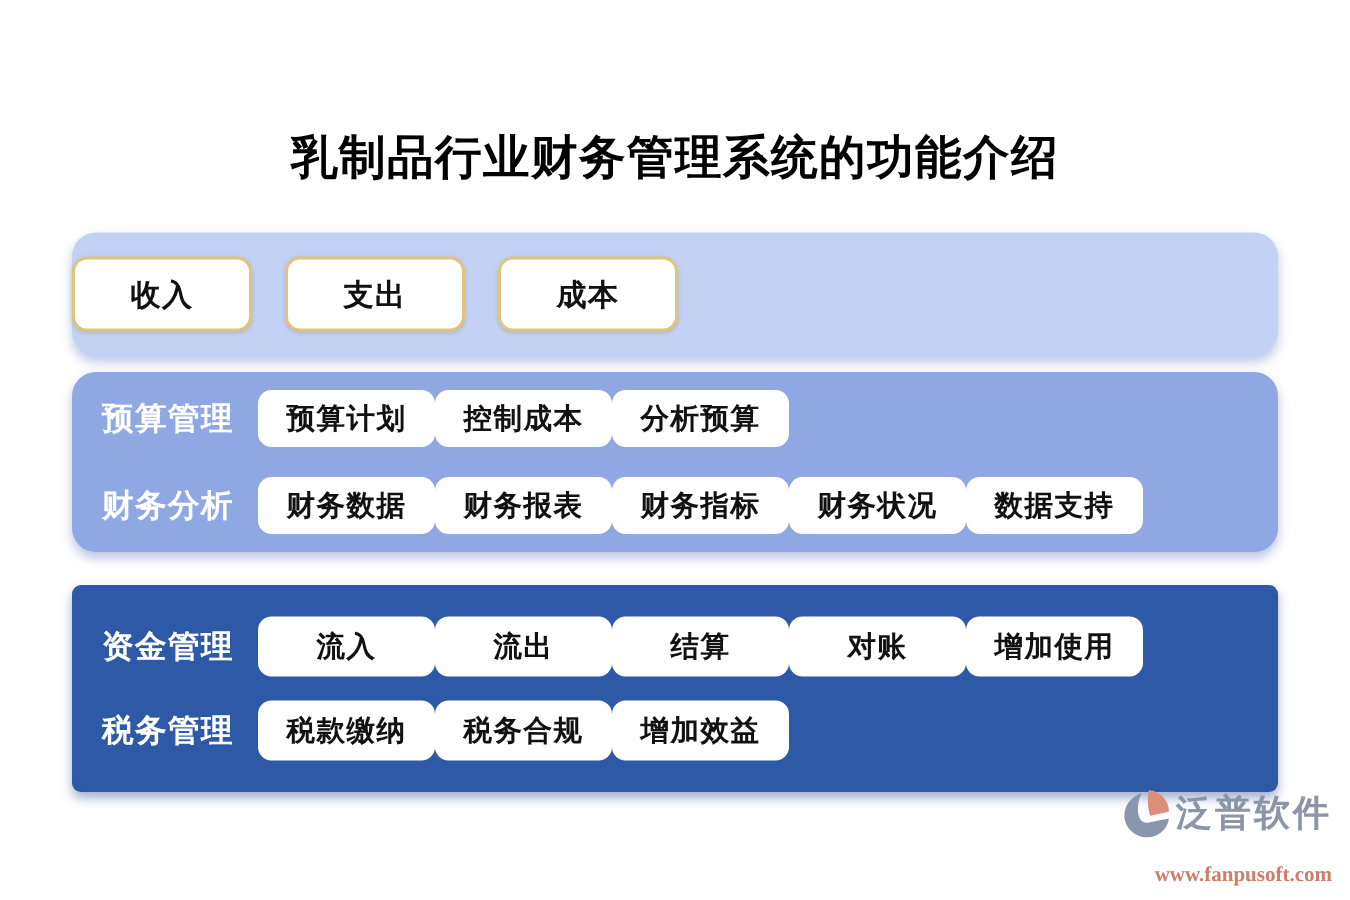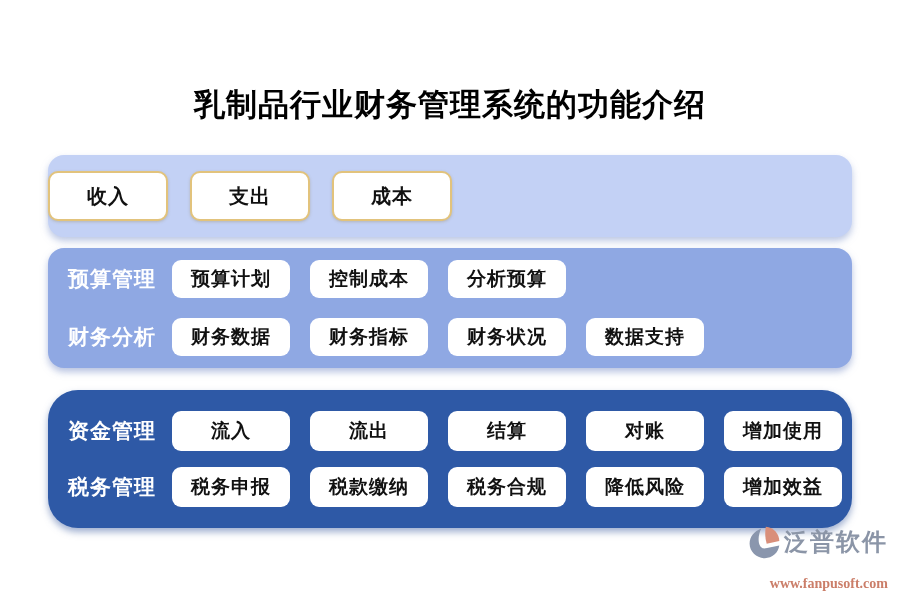--- a/index.html
+++ b/index.html
@@ -15,29 +15,29 @@
     text-align:center; font-size:31px; font-weight:800;
     letter-spacing:1px; color:#000;
   }
   .band {
     position:absolute; left:48px; width:804px;
     border-radius:16px;
     display:flex; flex-direction:column; justify-content:center;
   }
   .band1 { top:155px; height:82px; background:var(--band1); box-shadow:0 4px 7px rgba(135,155,205,.55); }
   .band2 { top:248px; height:120px; background:var(--band2); box-shadow:0 4px 7px rgba(125,145,200,.55); gap:20px; }
-  .band3 { top:390px; height:138px; background:var(--band3); box-shadow:0 4px 7px rgba(80,110,170,.55); gap:16px; border-radius:30px; }
+  .band3 { top:390px; height:138px; background:var(--band3); box-shadow:0 4px 7px rgba(80,110,170,.55); gap:16px; border-radius:6px; }
   .row { display:flex; align-items:center; }
   .row-label {
     color:#ffffff; font-weight:bold; font-size:21px; letter-spacing:1px;
     white-space:nowrap;
   }
   .band1 .row-label { margin-left:57px; width:183px; }
   .band2 .row-label, .band3 .row-label { margin-left:20px; width:104px; }
-  .btns { display:flex; gap:20px; position:relative; z-index:1; }
+  .btns { display:flex; position:relative; z-index:1; }
   .band1 .btns { gap:22px; }
   .chip {
     background:#ffffff; display:flex; align-items:center; justify-content:center;
     font-weight:bold; color:#111111; letter-spacing:1px; white-space:nowrap;
     cursor:pointer;
   }
   .band1 .chip {
     width:120px; height:50px; border-radius:10px; font-size:20px;
     border:2px solid var(--gold);
     box-shadow:0 1px 3px rgba(150,130,80,.35);
@@ -92,20 +92,21 @@
       <div class="btns">
         <div class="chip">预算计划</div>
         <div class="chip">控制成本</div>
         <div class="chip">分析预算</div>
       </div>
     </div>
     <div class="row">
       <div class="row-label">财务分析</div>
       <div class="btns">
         <div class="chip">财务数据</div>
+        <div class="chip">财务报表</div>
         <div class="chip">财务指标</div>
         <div class="chip">财务状况</div>
         <div class="chip">数据支持</div>
       </div>
     </div>
   </section>
 
 <section class="band band3">
     <div class="row">
       <div class="row-label">资金管理</div>
@@ -113,24 +114,22 @@
         <div class="chip">流入</div>
         <div class="chip">流出</div>
         <div class="chip">结算</div>
         <div class="chip">对账</div>
         <div class="chip">增加使用</div>
       </div>
     </div>
     <div class="row">
       <div class="row-label">税务管理</div>
       <div class="btns">
-        <div class="chip">税务申报</div>
         <div class="chip">税款缴纳</div>
         <div class="chip">税务合规</div>
-        <div class="chip">降低风险</div>
         <div class="chip">增加效益</div>
       </div>
     </div>
   </section>
 
 <div class="footer">
   <div class="brand-row">
     <svg width="36" height="36" viewBox="0 0 40 40">
       <path d="M22 3 C31 4 37 11 37 19 L23 22 C21 15 21 9 22 3 Z" fill="#d98f7a"></path>
       <path d="M17 5 C9 8 4 14 4 22 C4 31 12 38 21 38 C29 38 36 32 37 24 L22 27 C13 29 12 14 17 5 Z" fill="#8a96ad"></path>

